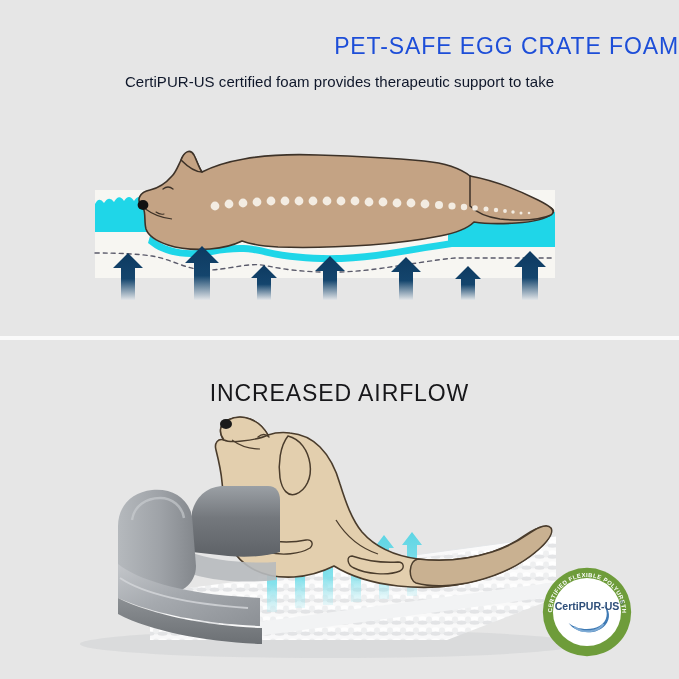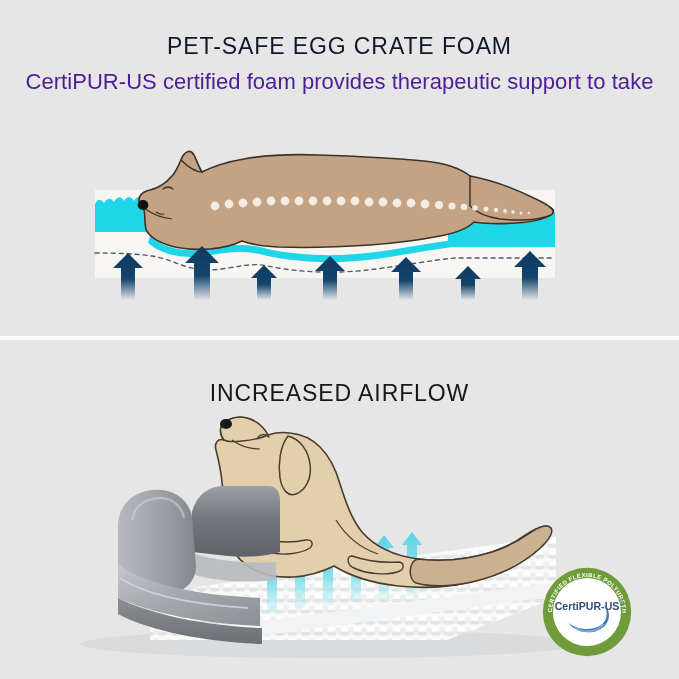--- a/index.html
+++ b/index.html
@@ -29,37 +29,37 @@
     width: 679px;
     height: 339px;
     background: #e6e6e6;
   }
 
   .headline {
     position: absolute;
     left: 0;
     top: 33px;
     width: 679px;
-    text-align: center;
+    text-align: right;
     font-size: 23px;
     letter-spacing: 0.9px;
-    color: #0f172a;
+    color: #1d4ed8;
     font-weight: 400;
     white-space: nowrap;
   }
 
   .subline {
     position: absolute;
     left: 0;
     top: 70px;
     width: 679px;
     text-align: center;
-    font-size: 22px;
+    font-size: 15px;
     line-height: 24px;
-    color: #4c1d95;
+    color: #0f172a;
     font-weight: 400;
     letter-spacing: 0.05px;
   }
   .subline span { display: block; }
 
   .divider {
     position: absolute;
     left: 0;
     top: 336px;
     width: 679px;

